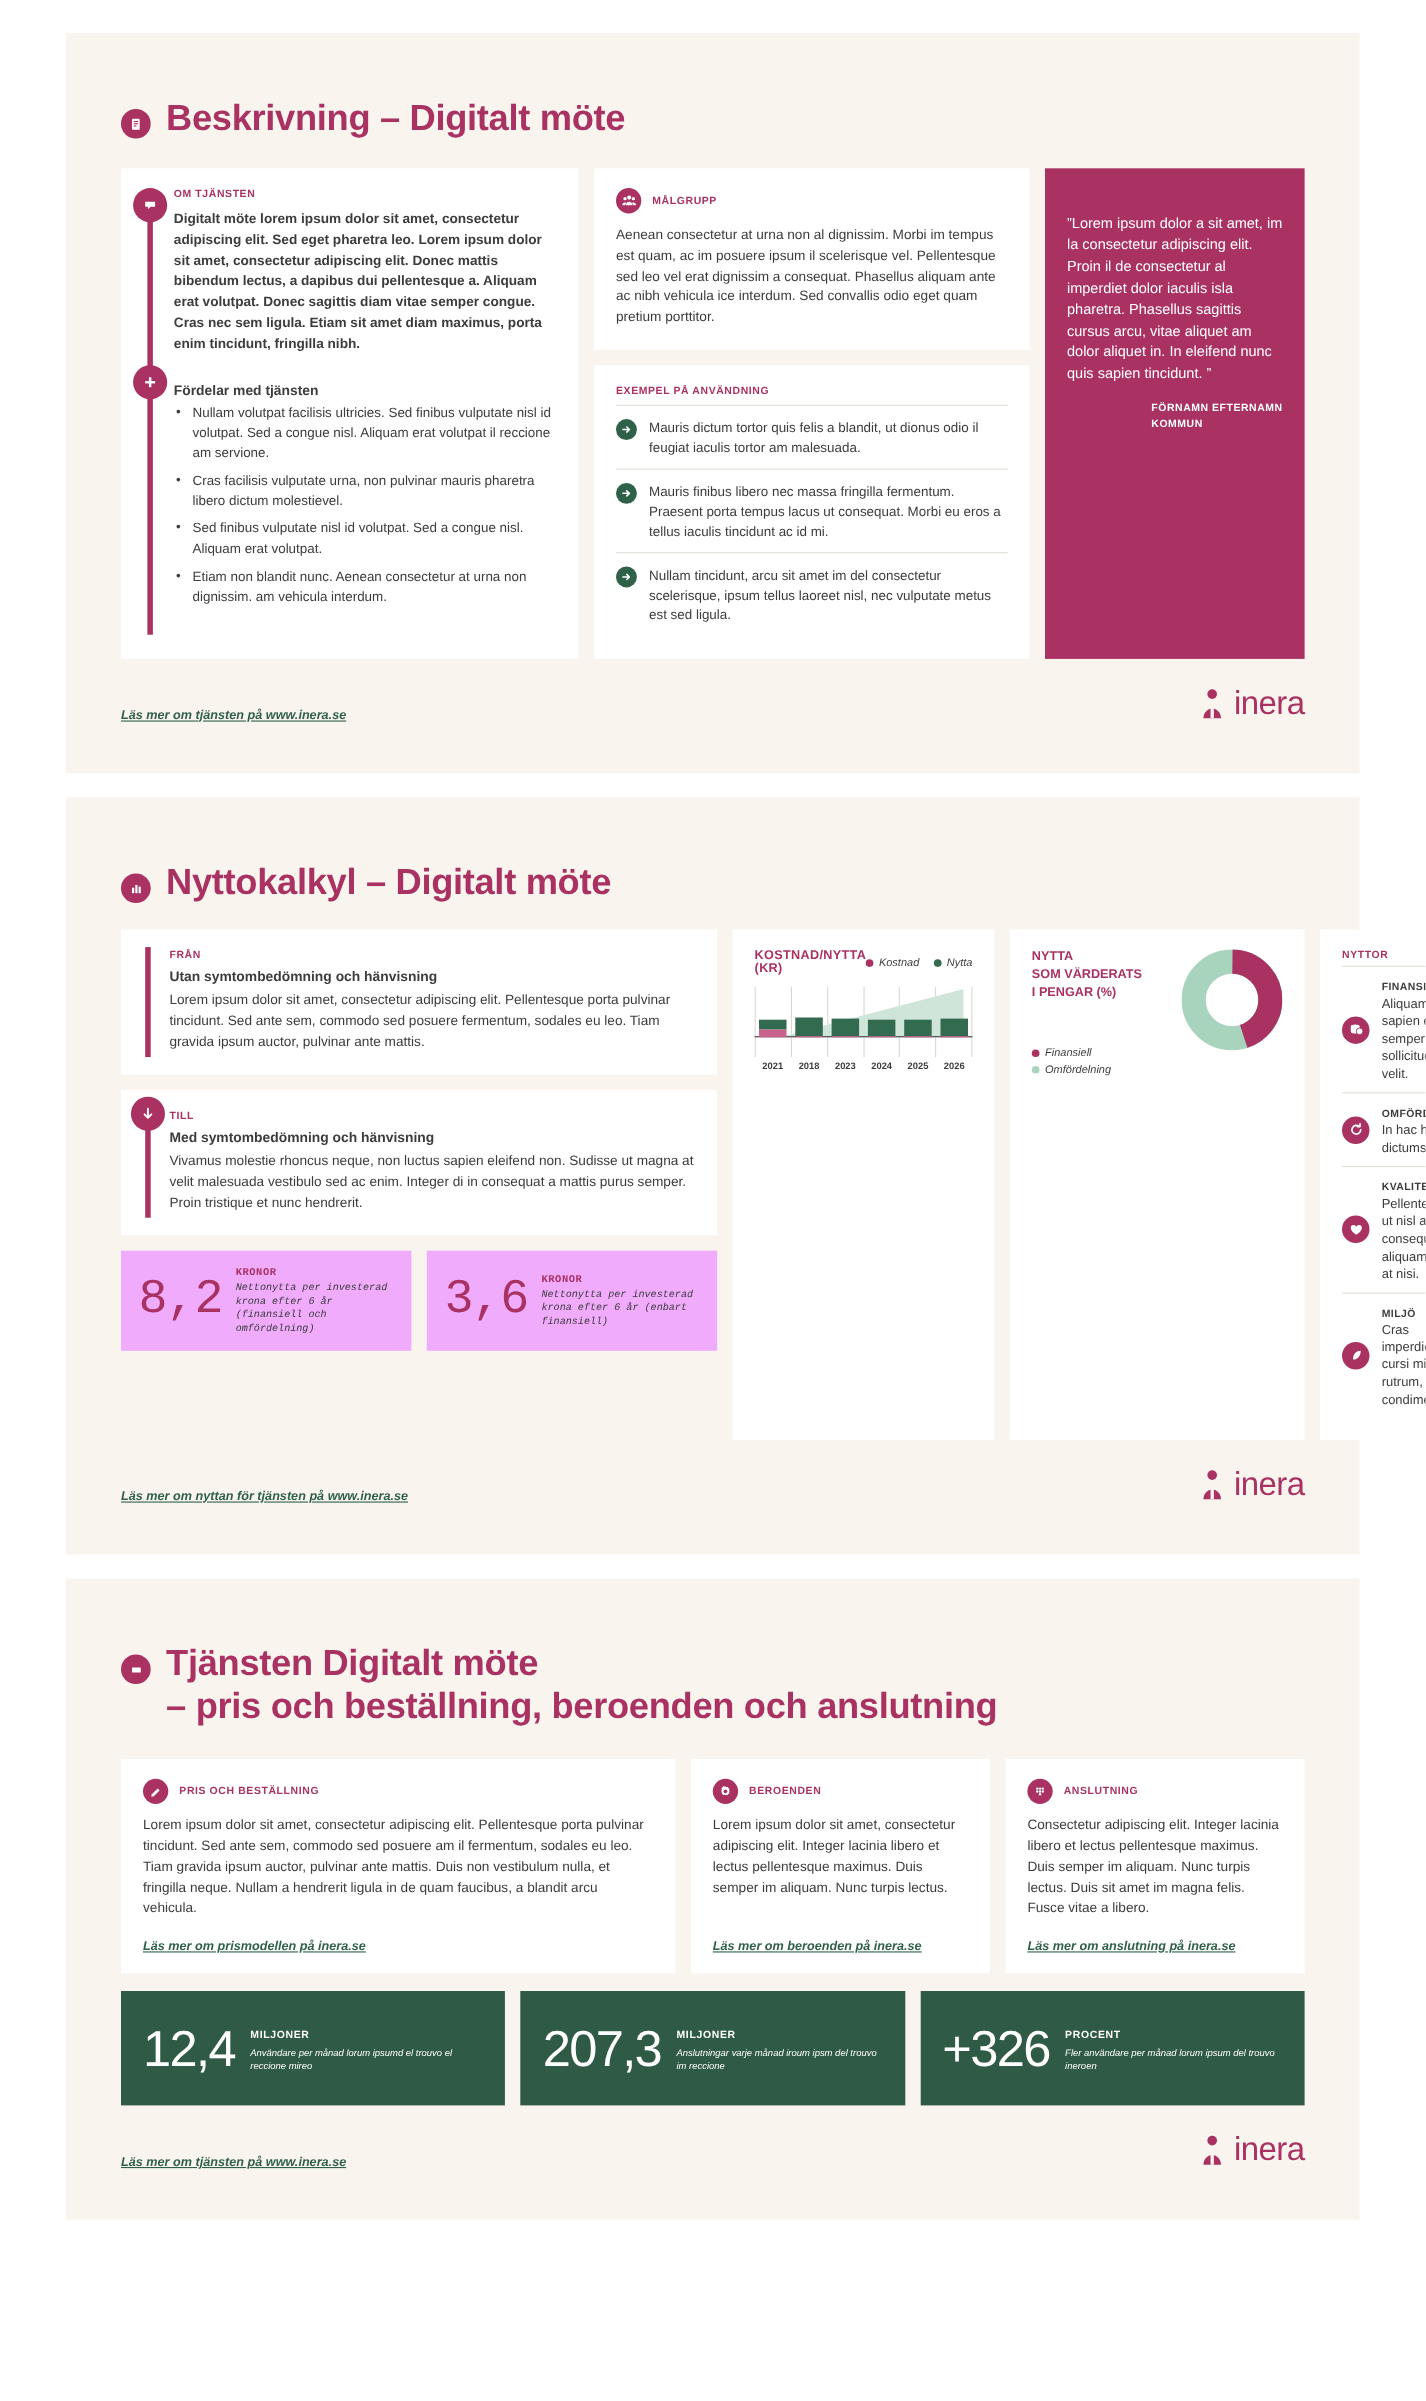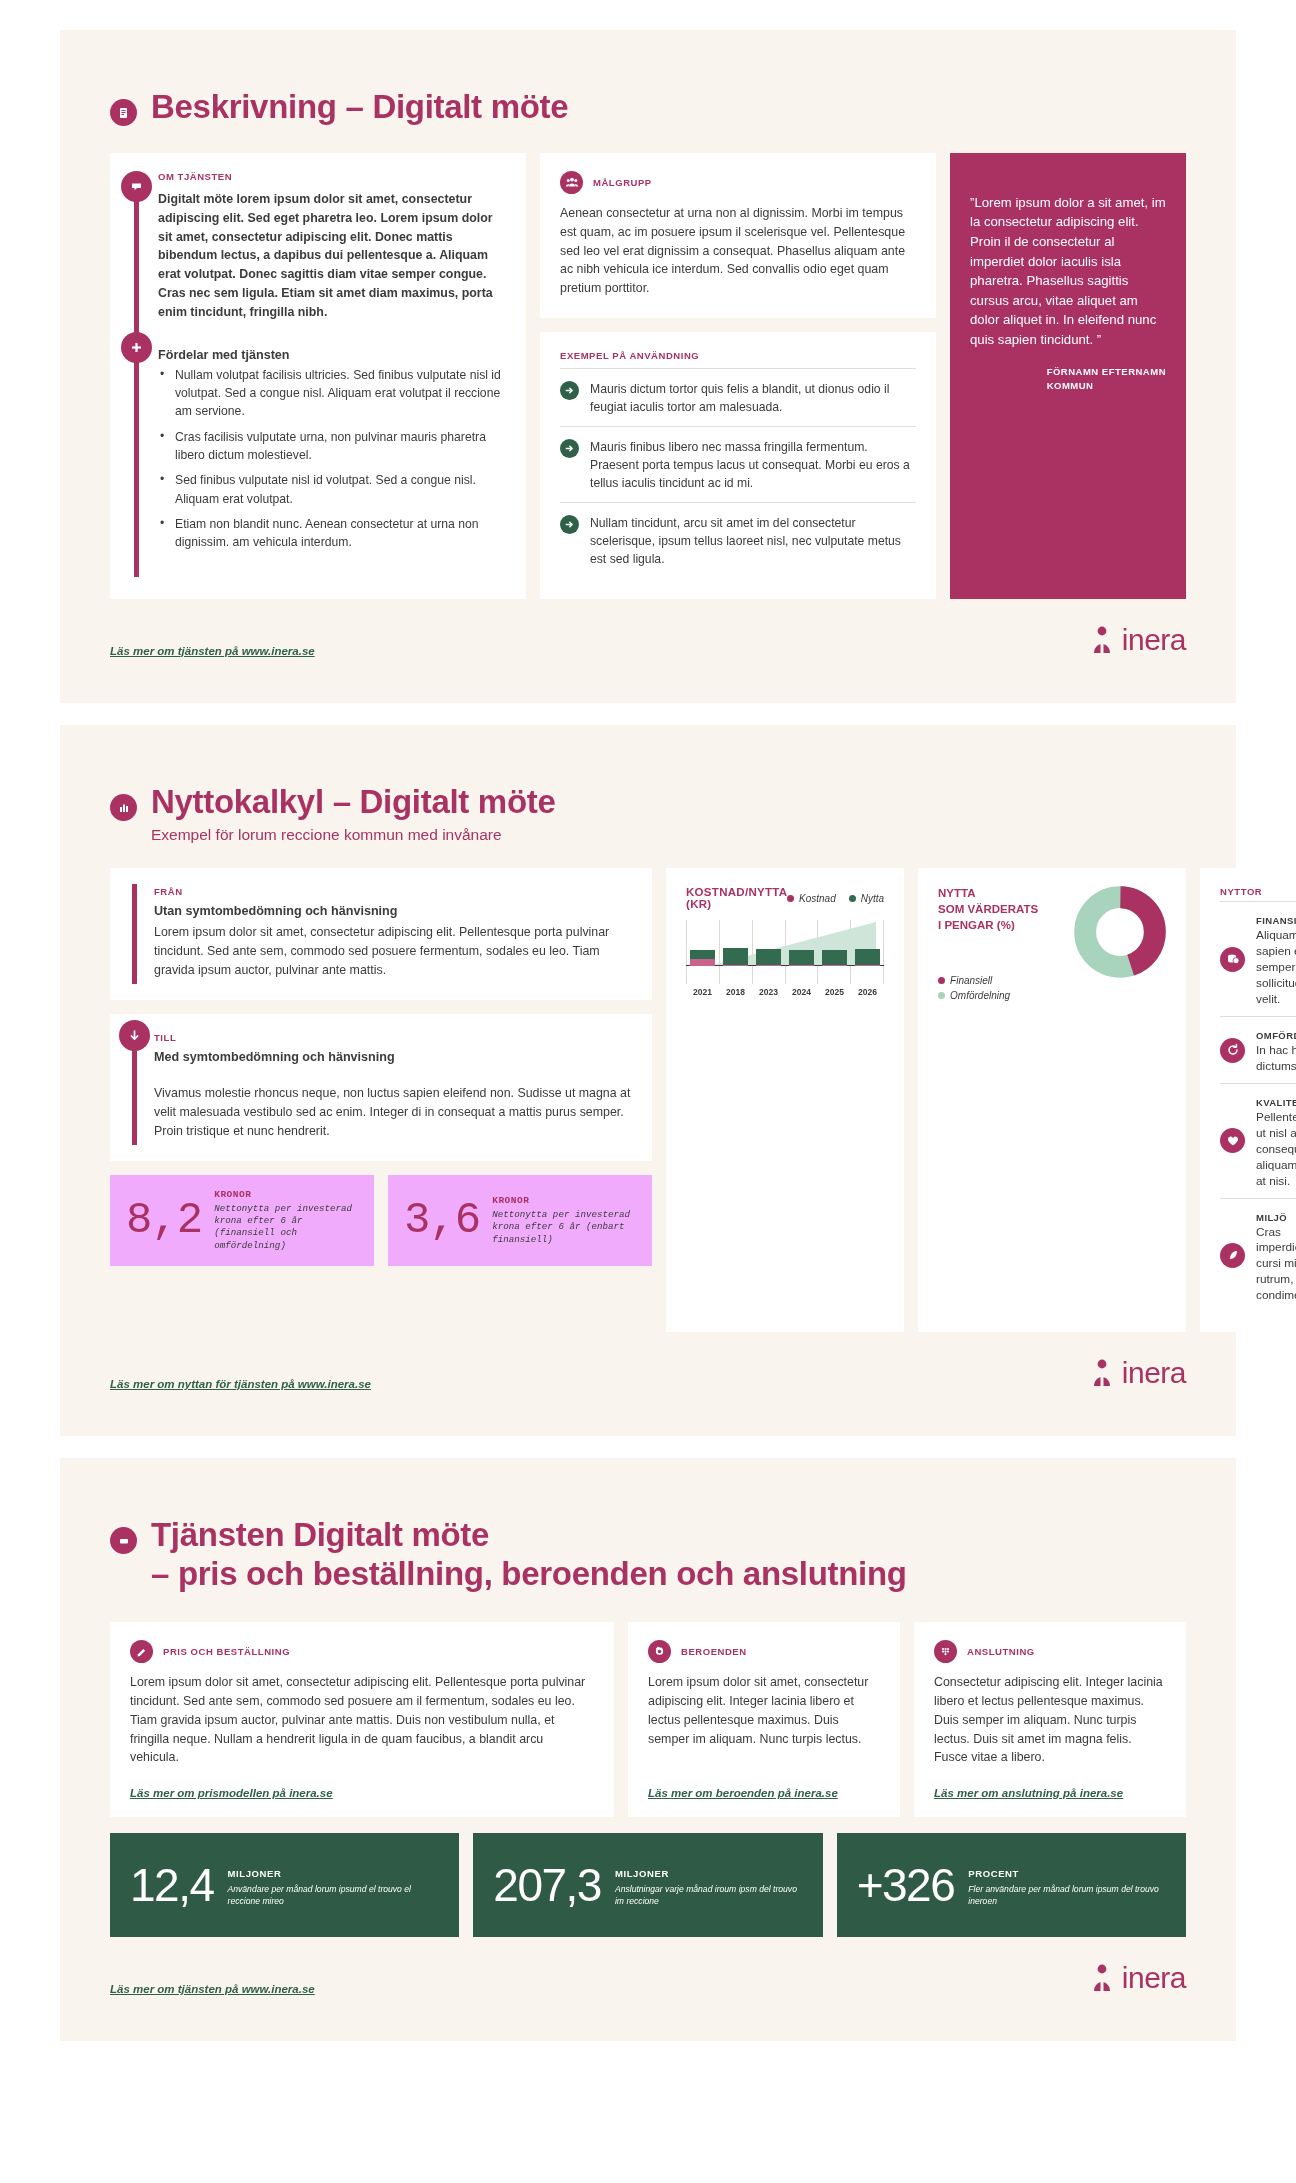--- a/index.html
+++ b/index.html
@@ -322,42 +322,41 @@
       <svg width="14" height="14" viewBox="0 0 14 14">
           <rect x="3" y="7" width="2" height="5" fill="#fff"></rect>
           <rect x="6" y="4.5" width="2" height="7.5" fill="#fff"></rect>
           <rect x="9" y="6" width="2" height="6" fill="#fff"></rect>
         </svg>
     </span>
     <div>
       <h1>Nyttokalkyl – Digitalt möte</h1>
     </div>
   </div>
-  <div class="subtitle">Exempel för lorum reccione kommun med invånare</div>
 
   <div class="p2-grid">
 
     <div class="p2-left">
       <div class="card rail-card" style="padding-left:44px">
         <div class="rail" style="left:22px;top:16px;bottom:16px"></div>
         <div class="eyebrow">FRÅN</div>
         <div class="sec-title" style="margin-top:7px">Utan symtombedömning och hänvisning</div>
         <p class="body" style="margin-top:5px">Lorem ipsum dolor sit amet, consectetur adipiscing elit. Pellentesque porta pulvinar tincidunt. Sed ante sem, commodo sed posuere fermentum, sodales eu leo. Tiam gravida ipsum auctor, pulvinar ante mattis.</p>
       </div>
 
       <div class="card rail-card" style="padding-left:44px">
         <div class="rail" style="left:22px;top:16px;bottom:16px"></div>
         <div class="rail-node n1" style="left:9px;top:6px">
           <svg width="15" height="15" viewBox="0 0 15 15">
               <path d="M7.5 3v8M4.4 8l3.1 3.2L10.6 8" stroke="#fff" stroke-width="1.7" fill="none" stroke-linecap="round" stroke-linejoin="round"></path>
             </svg>
         </div>
         <div class="eyebrow">TILL</div>
         <div class="sec-title" style="margin-top:7px">Med symtombedömning och hänvisning</div>
-        <p class="body" style="margin-top:20px">Vivamus molestie rhoncus neque, non luctus sapien eleifend non. Sudisse ut magna at velit malesuada vestibulo sed ac enim. Integer di in consequat a mattis purus semper. Proin tristique et nunc hendrerit.</p>
+        <p class="body" style="margin-top:5px">Vivamus molestie rhoncus neque, non luctus sapien eleifend non. Sudisse ut magna at velit malesuada vestibulo sed ac enim. Integer di in consequat a mattis purus semper. Proin tristique et nunc hendrerit.</p>
       </div>
 
       <div class="kpi-row">
         <div class="kpi-card">
           <div class="kpi-num">8,2</div>
           <div>
             <div class="kpi-unit">KRONOR</div>
             <div class="kpi-desc">Nettonytta per investerad krona efter 6 år (finansiell och omfördelning)</div>
           </div>
         </div>

